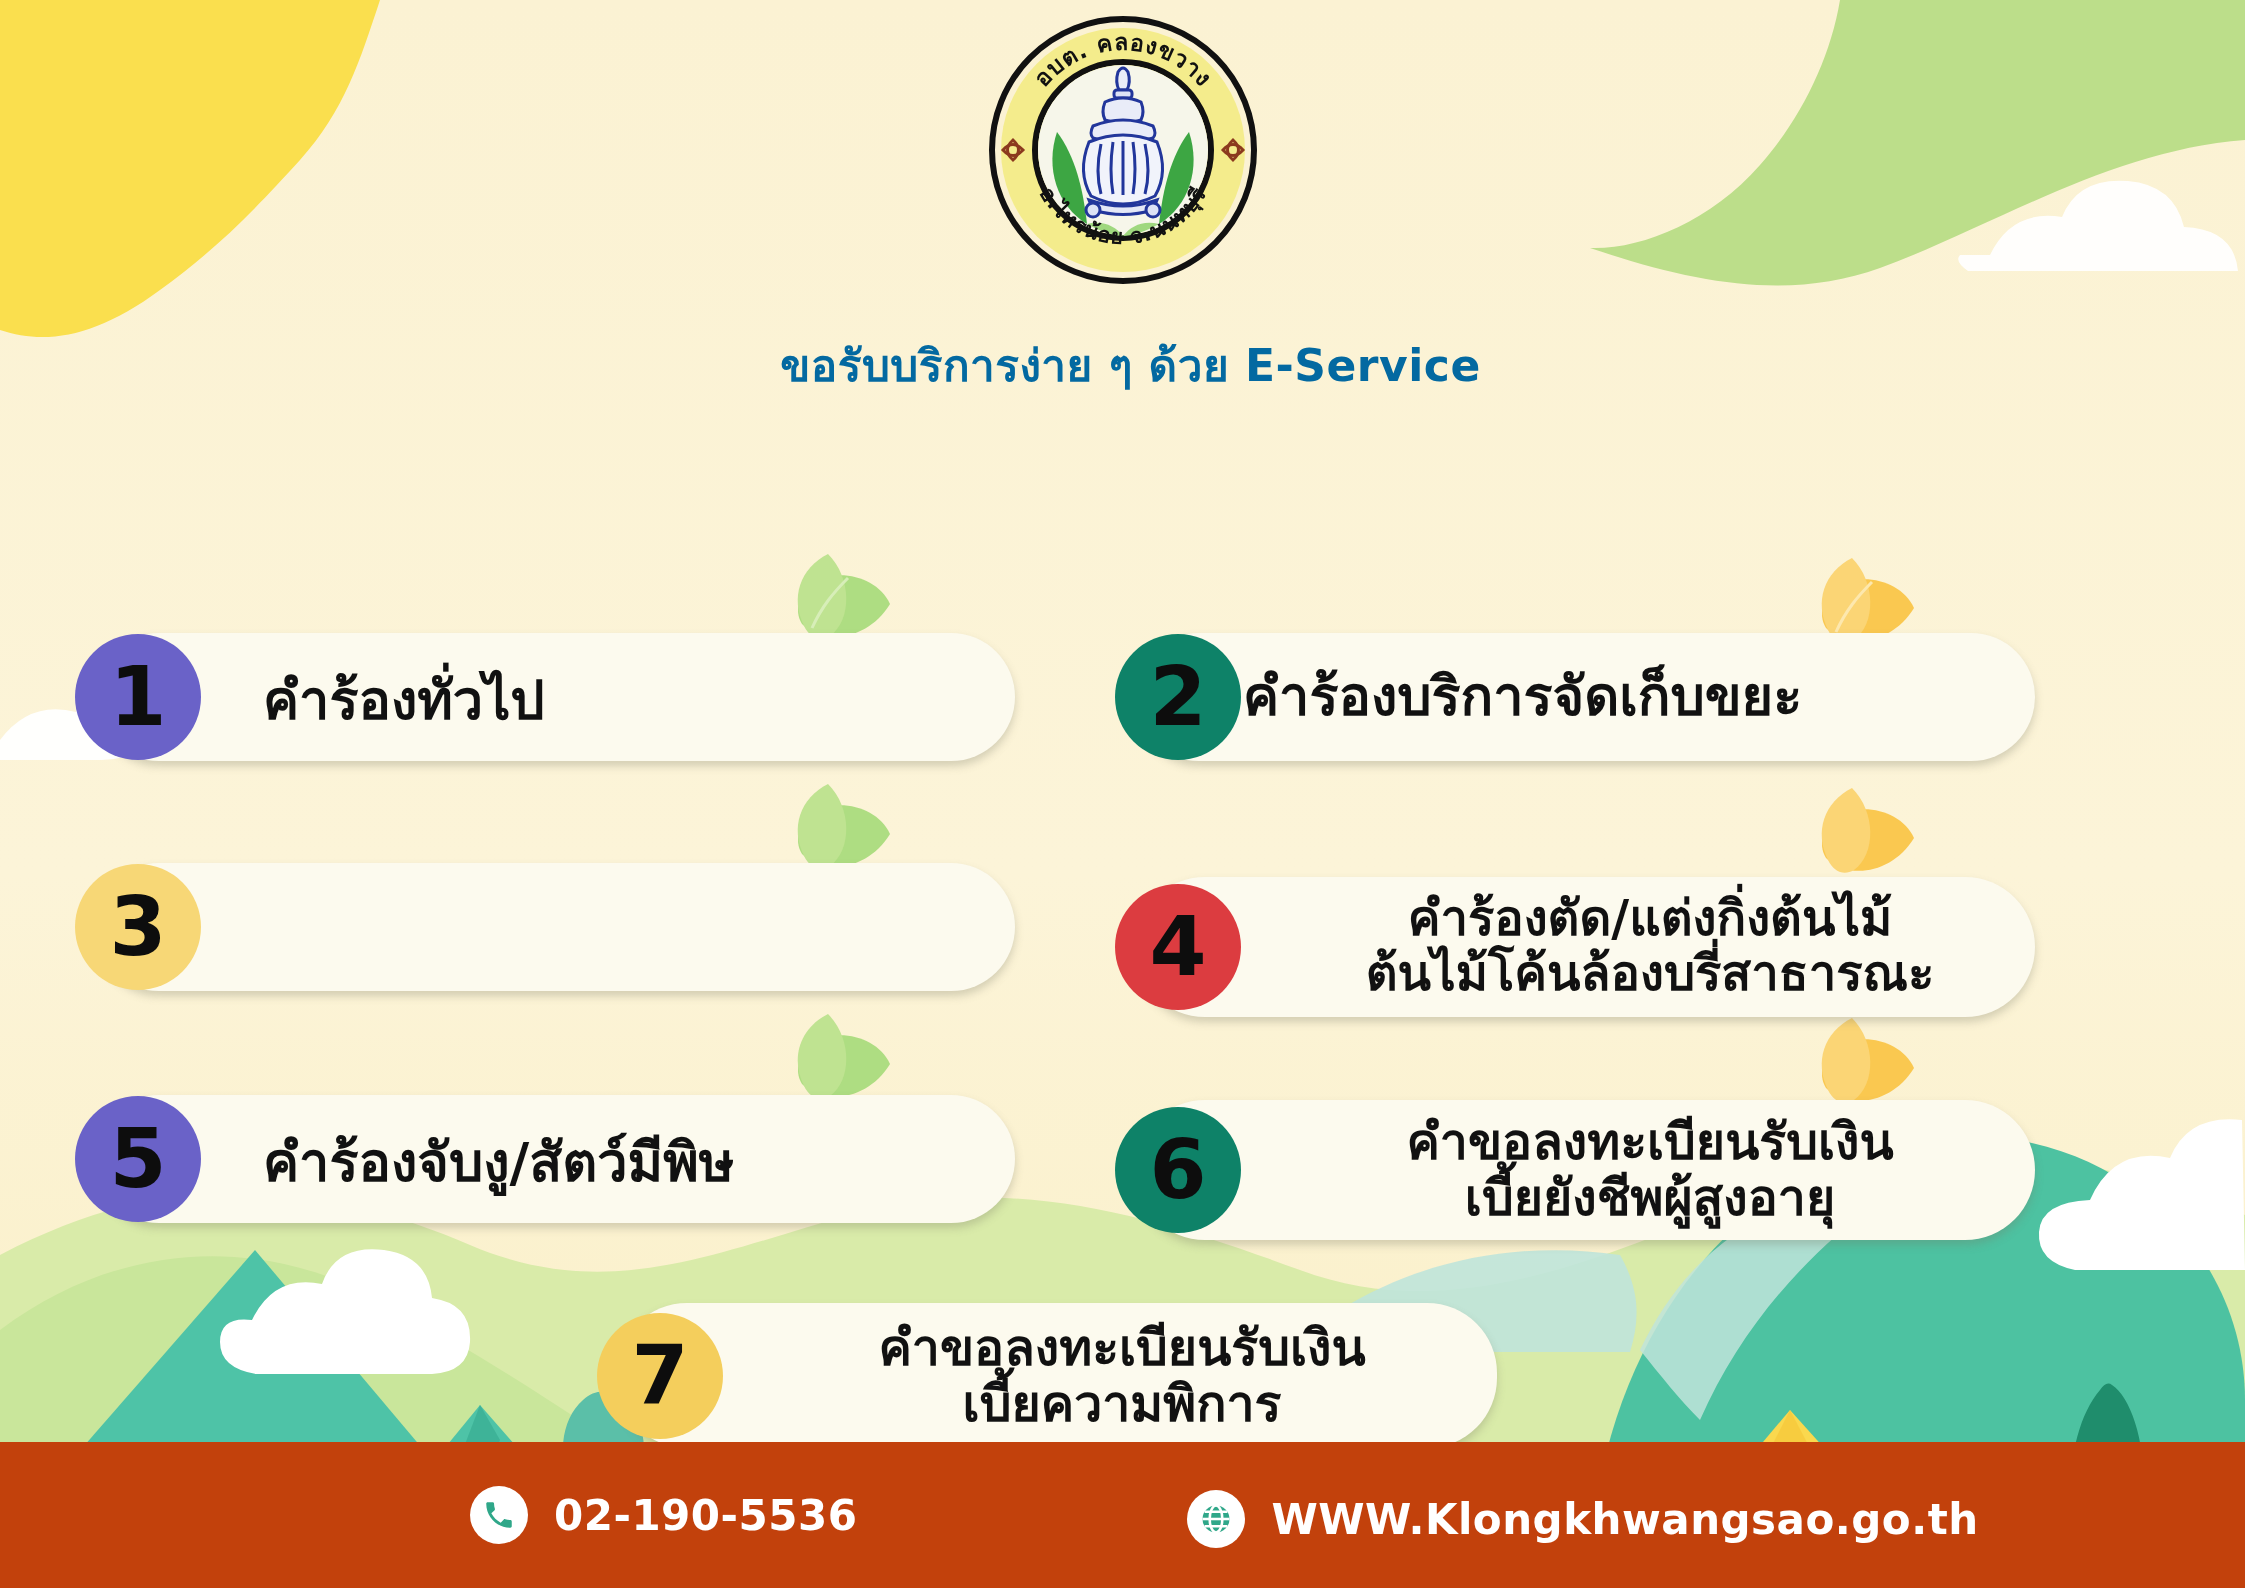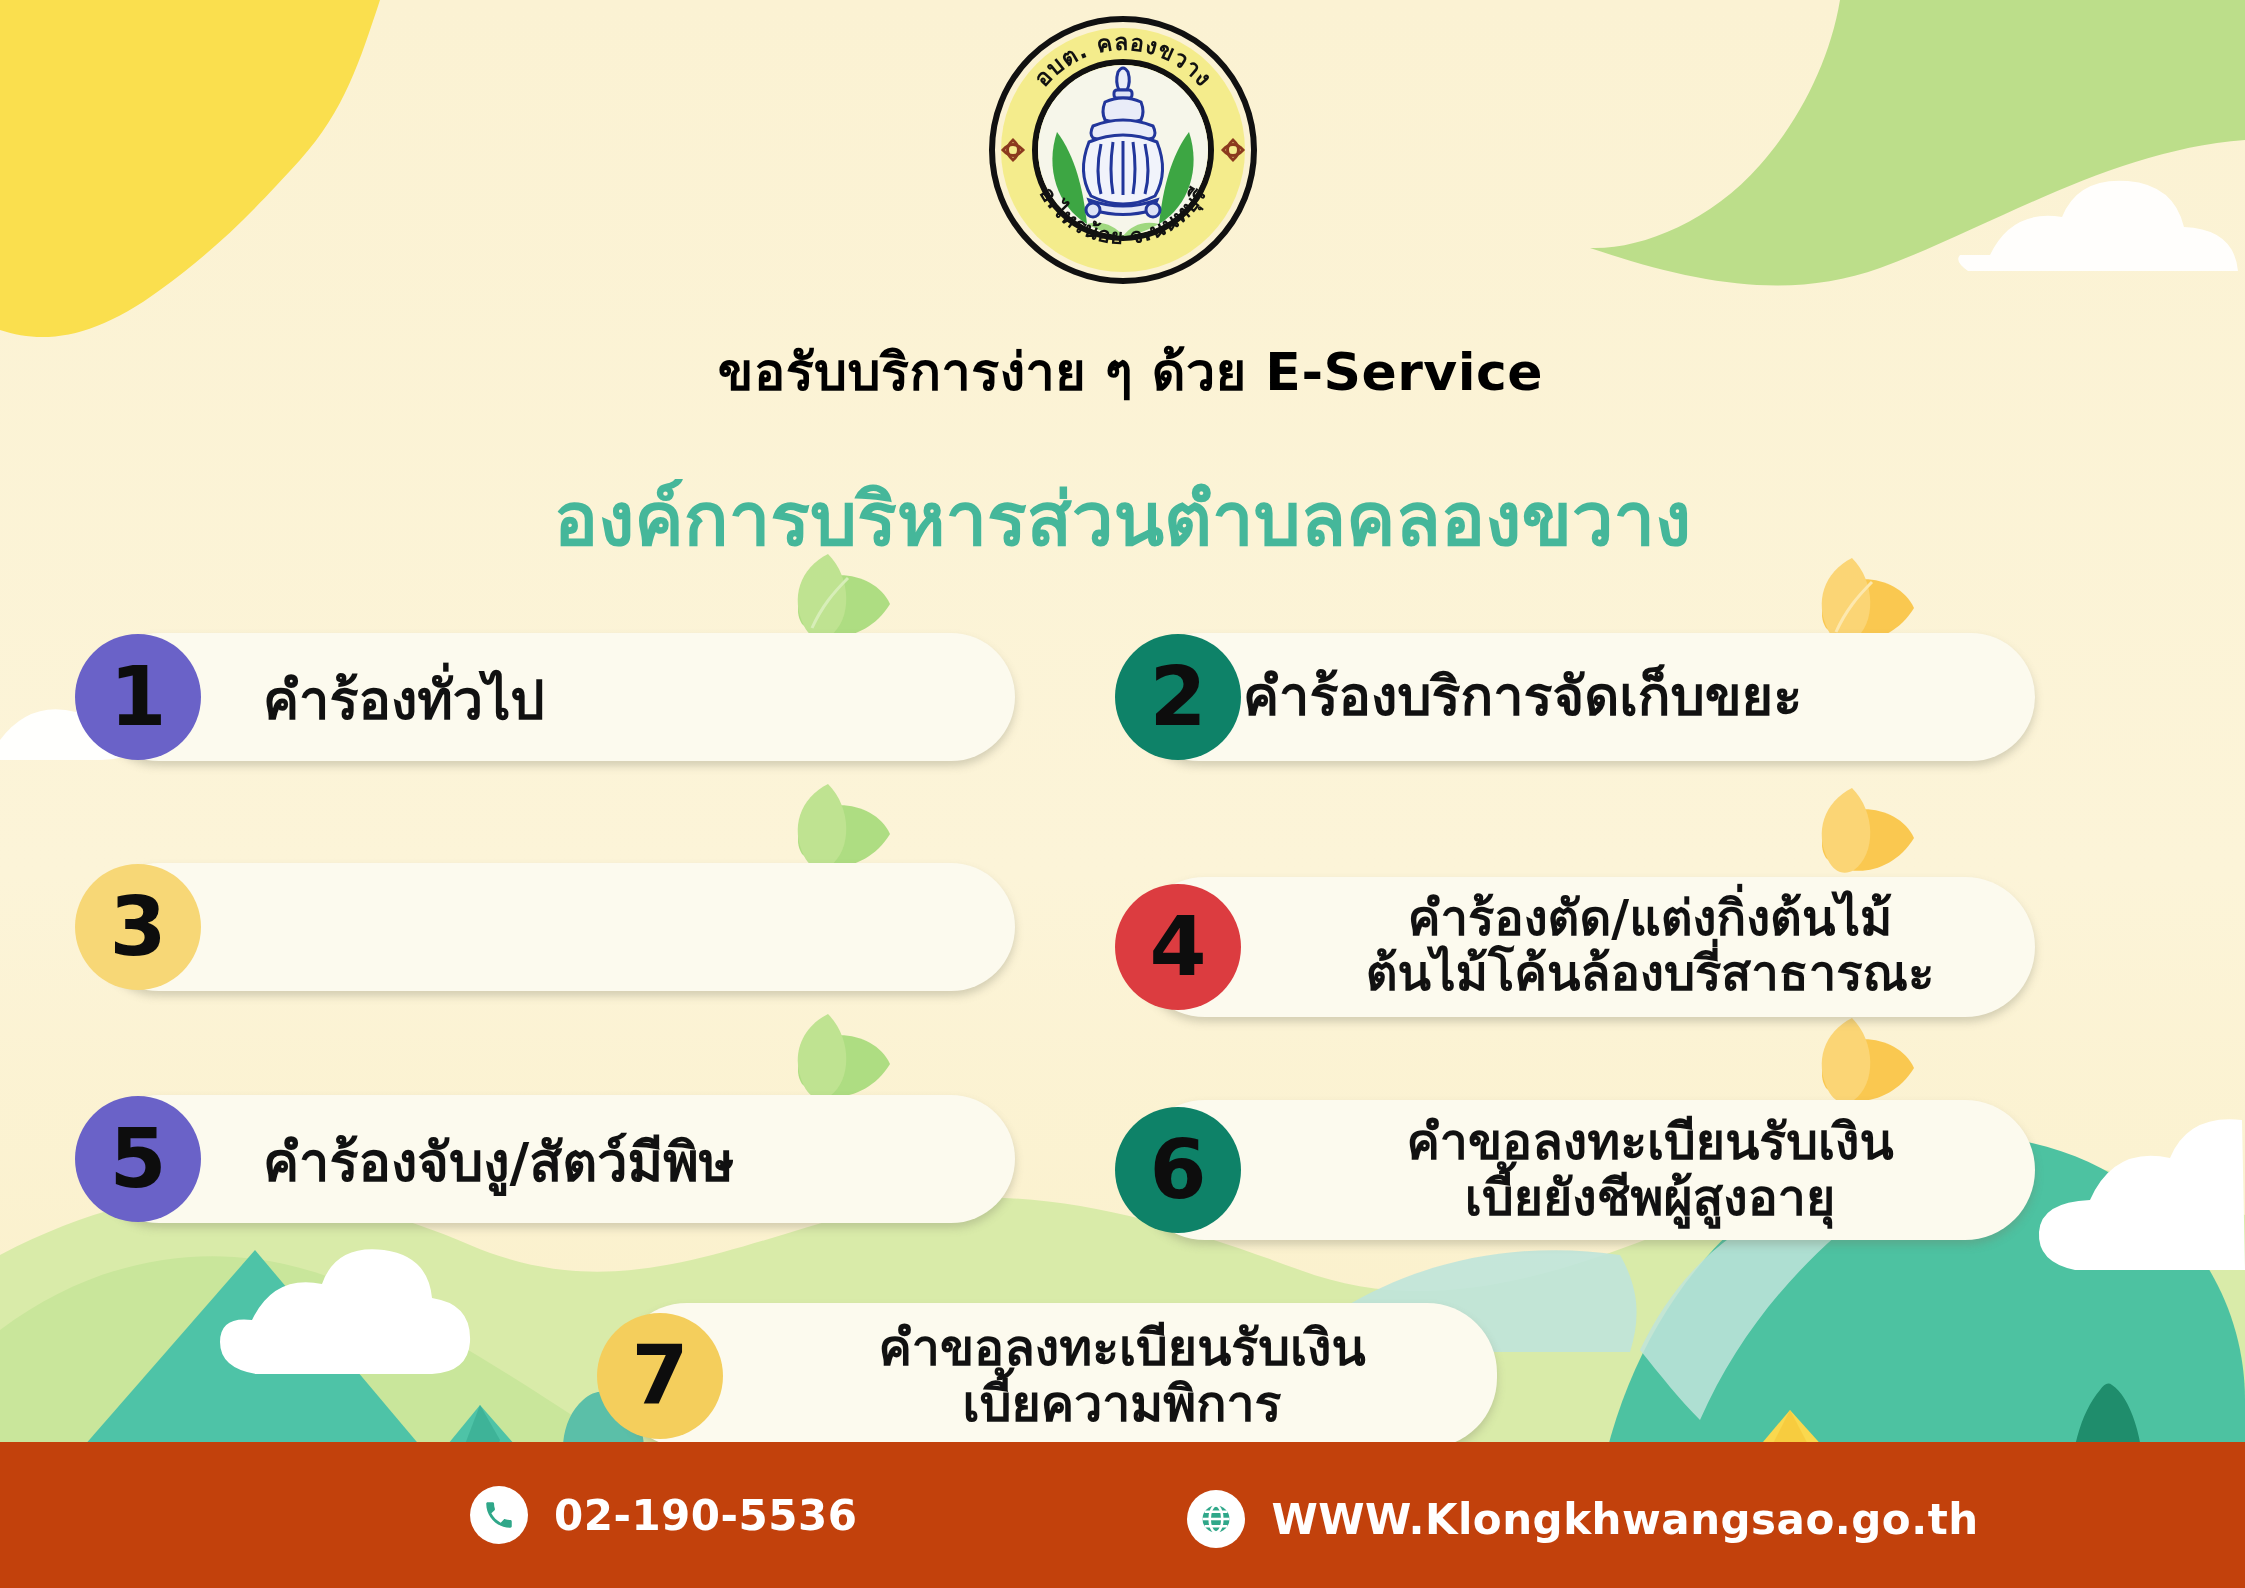--- a/index.html
+++ b/index.html
@@ -31,24 +31,24 @@
     transform: translateX(-50%);
     width: 280px;
     height: 280px;
   }
   .title-main {
     position: absolute;
     left: 16px;
     right: 0;
     top: 330px;
     text-align: center;
-    font-size: 52px;
+    font-size: 44px;
     font-weight: 800;
     letter-spacing: 0.5px;
-    color: #000000;
+    color: #0369a1;
     white-space: nowrap;
   }
   .title-sub {
     position: absolute;
     left: 0;
     right: 0;
     top: 460px;
     text-align: center;
     font-size: 74px;
     font-weight: 800;
@@ -284,21 +284,20 @@
       <text font-size="23" font-weight="700" fill="#111" letter-spacing="1" font-family="'DejaVu Sans','Liberation Sans',sans-serif">
         <textPath href="#arcTop" startOffset="50%" text-anchor="middle">อบต. คลองขวาง</textPath>
       </text>
       <text font-size="21" font-weight="700" fill="#111" letter-spacing="1" font-family="'DejaVu Sans','Liberation Sans',sans-serif">
         <textPath href="#arcBot" startOffset="50%" text-anchor="middle">อ.ไทรน้อย จ.นนทบุรี</textPath>
       </text>
     </svg>
   </div>
 
   <div class="title-main">ขอรับบริการง่าย ๆ ด้วย E-Service</div>
-  <div class="title-sub">องค์การบริหารส่วนตำบลคลองขวาง</div>
 
   <div class="card left" style="left:95px; top:633px; width:920px;">
     <div class="badge" style="background:#6A62C8;">
         <span>1</span>
       </div>
     <div class="card-label">คำร้องทั่วไป</div>
   </div>
 
   <div class="card right" style="left:1135px; top:633px; width:900px;">
     <div class="badge" style="background:#0E8268;">

